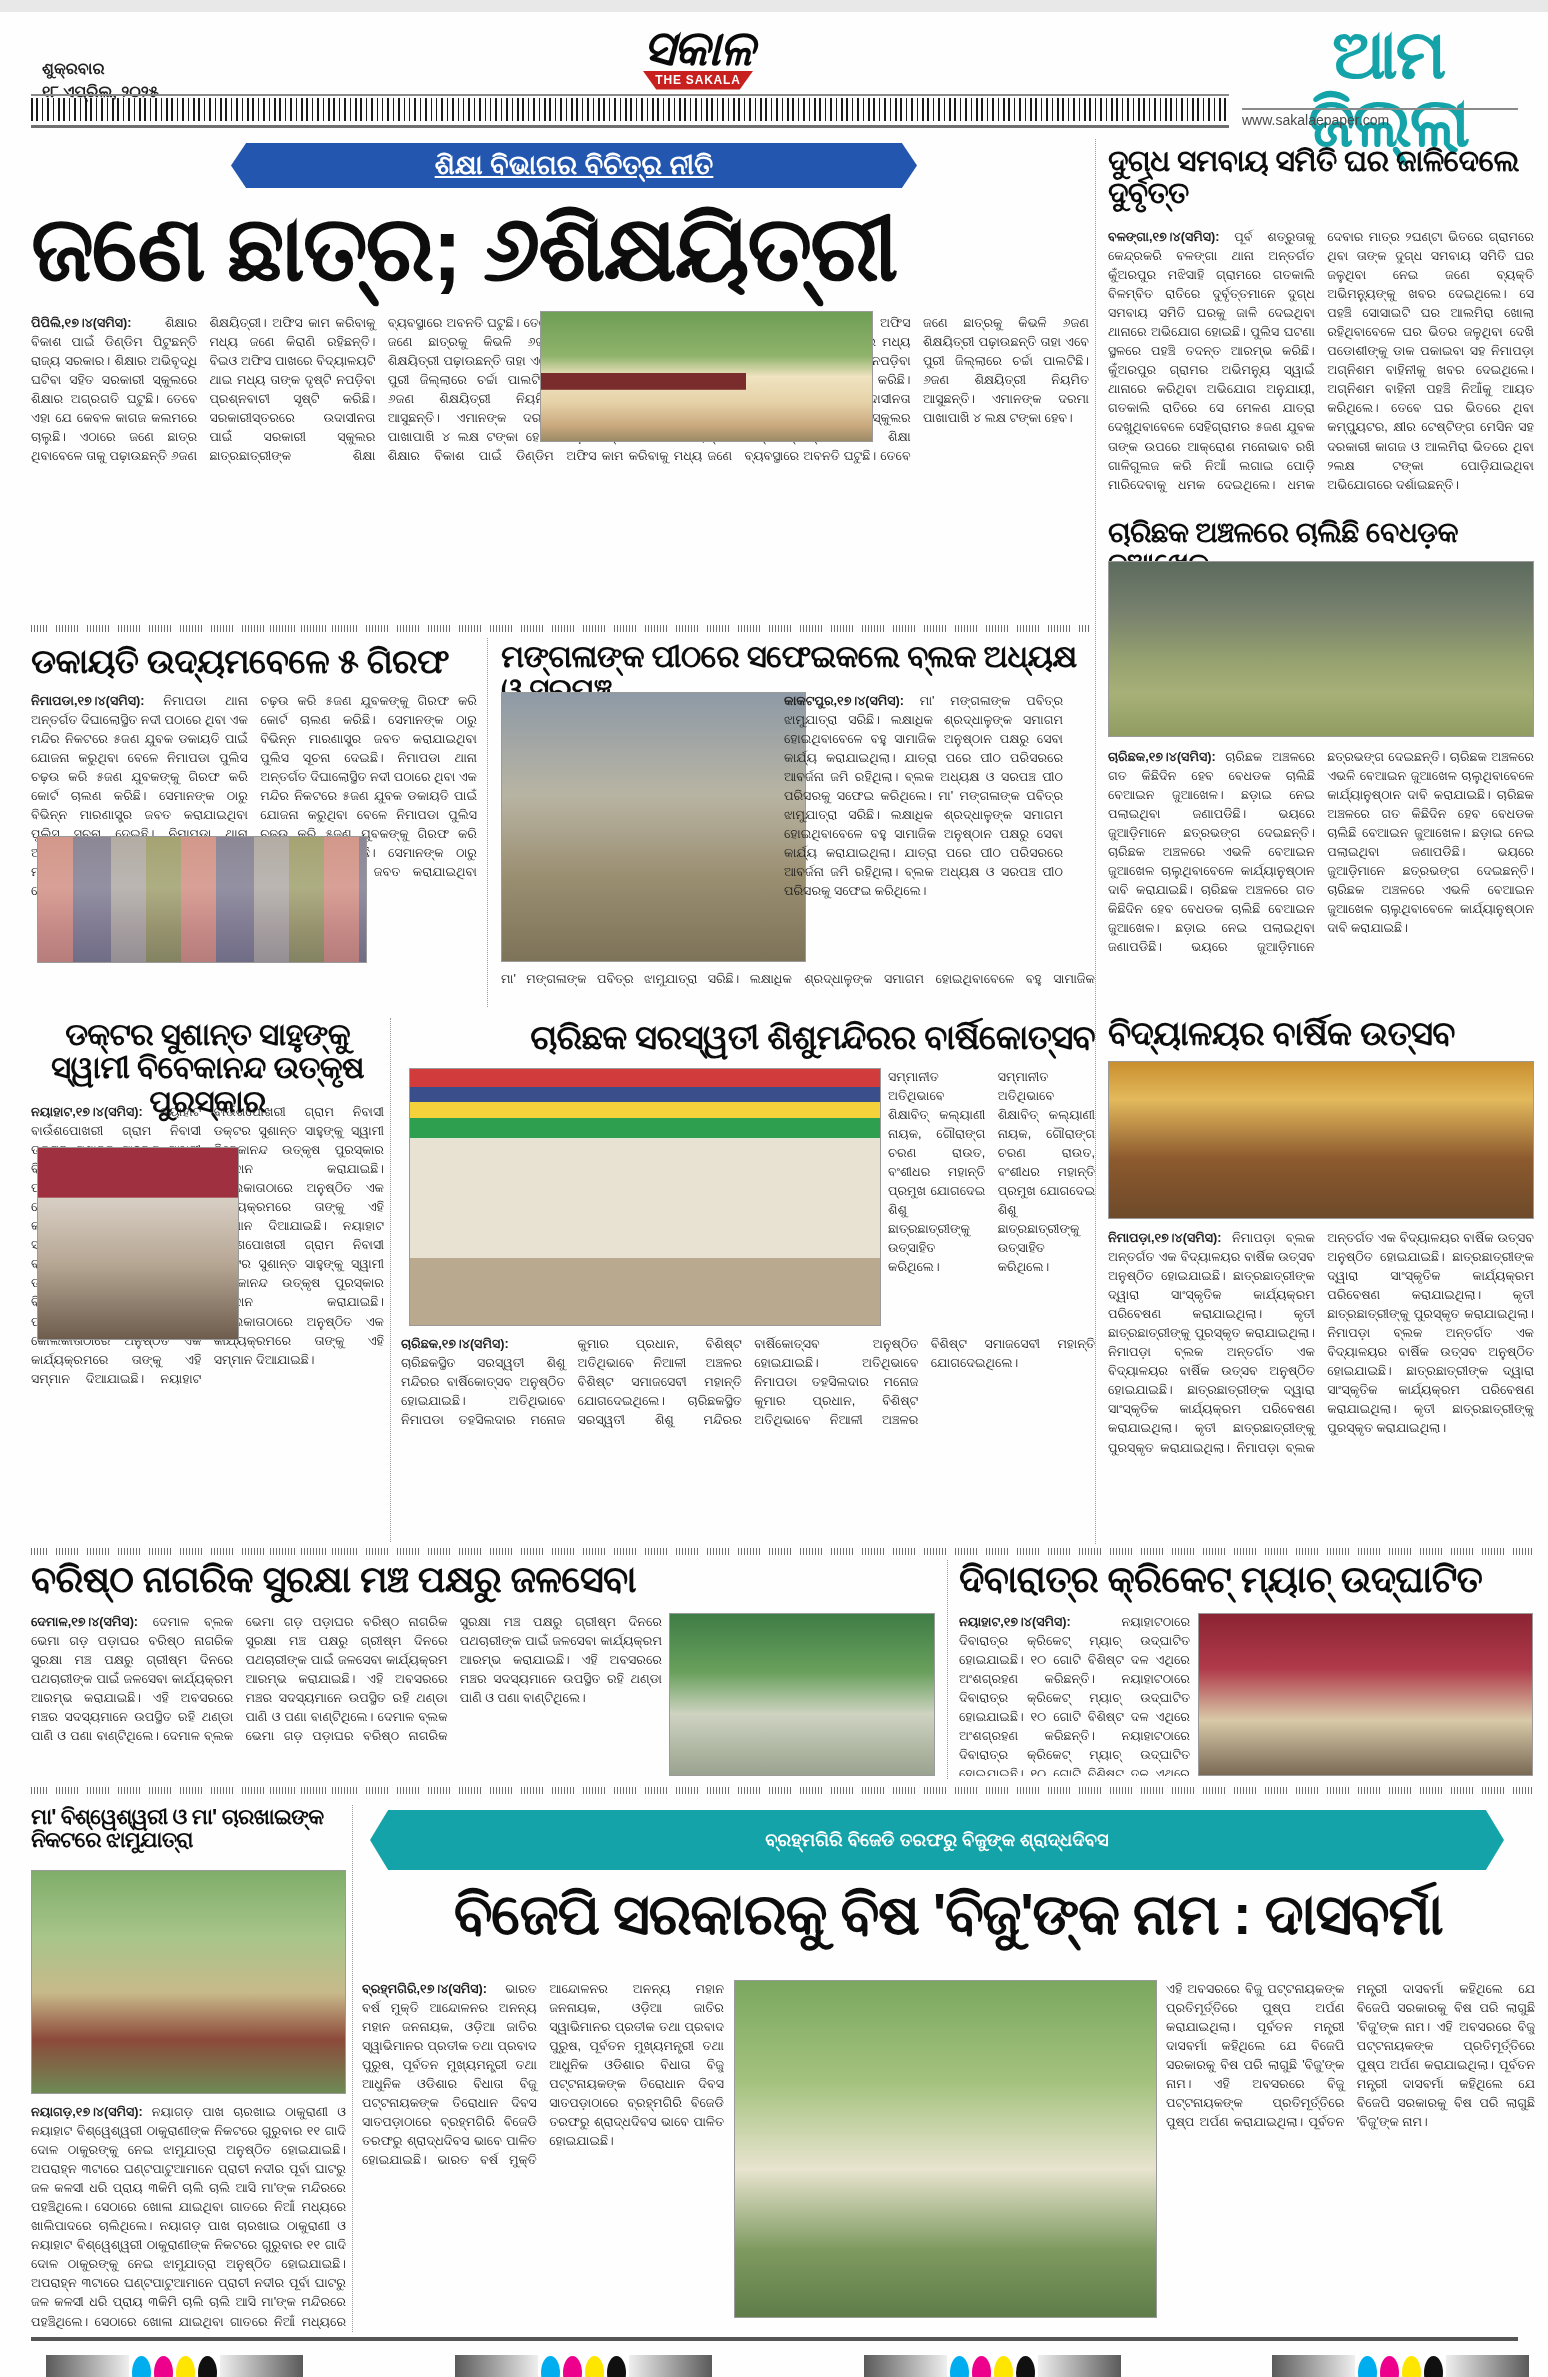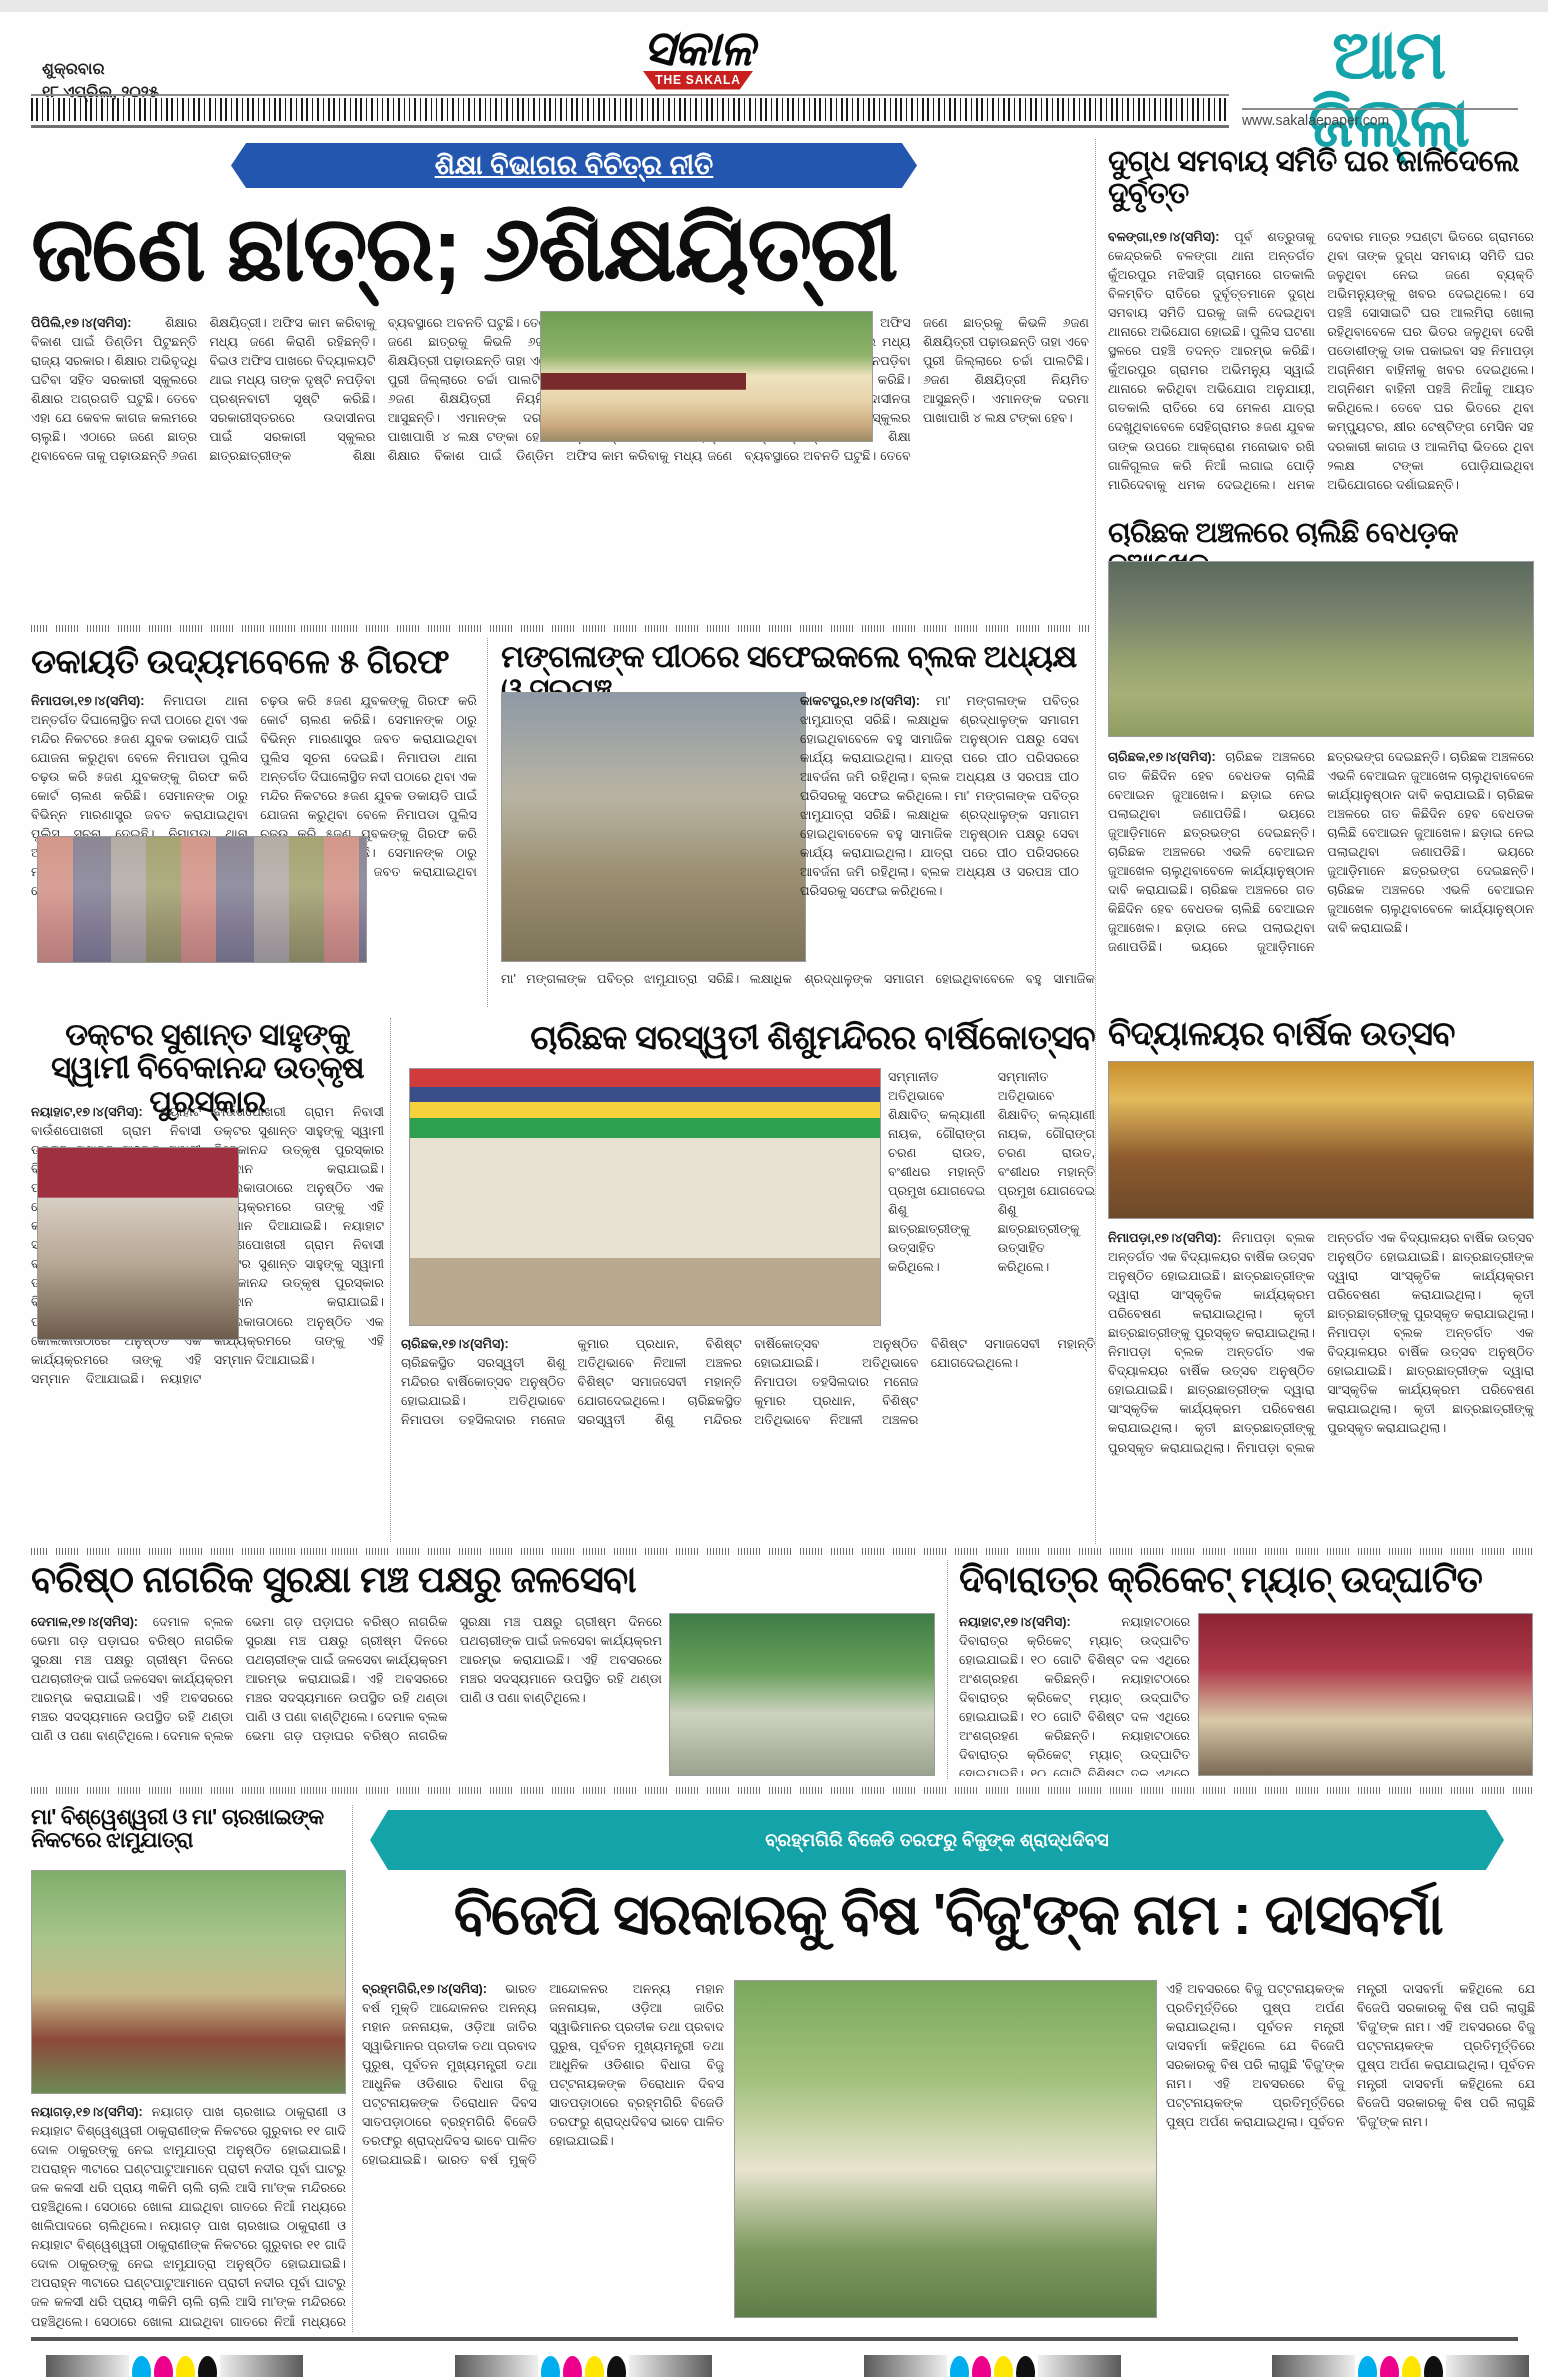--- a/index.html
+++ b/index.html
@@ -112,21 +112,21 @@
   <div class="abs body-txt cols-2" style="left:31px;top:680px;width:446px;height:308px;overflow:hidden;">
     <b>ନିମାପଡା,୧୭।୪(ସମିସ): </b>
     <span>ନିମାପଡା ଥାନା ଅନ୍ତର୍ଗତ ଦିଘାଲୋସ୍ଥିତ ନଦୀ ପଠାରେ ଥିବା ଏକ ମନ୍ଦିର ନିକଟରେ ୫ଜଣ ଯୁବକ ଡକାୟତି ପାଇଁ ଯୋଜନା କରୁଥିବା ବେଳେ ନିମାପଡା ପୁଲିସ ଚଢ଼ଉ କରି ୫ଜଣ ଯୁବକଙ୍କୁ ଗିରଫ କରି କୋର୍ଟ ଚାଲଣ କରିଛି। ସେମାନଙ୍କ ଠାରୁ ବିଭିନ୍ନ ମାରଣାସ୍ତ୍ର ଜବତ କରାଯାଇଥିବା ପୁଲିସ ସୂଚନା ଦେଇଛି। ନିମାପଡା ଥାନା ଅନ୍ତର୍ଗତ ଦିଘାଲୋସ୍ଥିତ ନଦୀ ପଠାରେ ଥିବା ଏକ ମନ୍ଦିର ନିକଟରେ ୫ଜଣ ଯୁବକ ଡକାୟତି ପାଇଁ ଯୋଜନା କରୁଥିବା ବେଳେ ନିମାପଡା ପୁଲିସ ଚଢ଼ଉ କରି ୫ଜଣ ଯୁବକଙ୍କୁ ଗିରଫ କରି କୋର୍ଟ ଚାଲଣ କରିଛି। ସେମାନଙ୍କ ଠାରୁ ବିଭିନ୍ନ ମାରଣାସ୍ତ୍ର ଜବତ କରାଯାଇଥିବା ପୁଲିସ ସୂଚନା ଦେଇଛି। ନିମାପଡା ଥାନା ଅନ୍ତର୍ଗତ ଦିଘାଲୋସ୍ଥିତ ନଦୀ ପଠାରେ ଥିବା ଏକ ମନ୍ଦିର ନିକଟରେ ୫ଜଣ ଯୁବକ ଡକାୟତି ପାଇଁ ଯୋଜନା କରୁଥିବା ବେଳେ ନିମାପଡା ପୁଲିସ ଚଢ଼ଉ କରି ୫ଜଣ ଯୁବକଙ୍କୁ ଗିରଫ କରି କୋର୍ଟ ଚାଲଣ କରିଛି। ସେମାନଙ୍କ ଠାରୁ ବିଭିନ୍ନ ମାରଣାସ୍ତ୍ର ଜବତ କରାଯାଇଥିବା ପୁଲିସ ସୂଚନା ଦେଇଛି।</span>
   </div>
   <div class="abs photo ph-arrest" style="left:37px;top:824px;width:330px;height:127px;"></div>
 
   <div class="abs vdot" style="left:487px;top:626px;height:369px;"></div>
 
   <div class="abs hl odia" style="left:501px;top:628px;width:594px;font-size:31px;">ମଙ୍ଗଳାଙ୍କ ପୀଠରେ ସଫେଇକଲେ ବ୍ଲକ ଅଧ୍ୟକ୍ଷ ଓ ସରପଞ୍ଚ</div>
   <div class="abs photo ph-clean" style="left:501px;top:680px;width:305px;height:270px;"></div>
-  <div class="abs body-txt" style="left:800px;top:680px;width:279px;height:270px;overflow:hidden;">
+  <div class="abs body-txt" style="left:784px;top:680px;width:279px;height:270px;overflow:hidden;">
     <b>କାକଟପୁର,୧୭।୪(ସମିସ): </b>
     <span>ମା' ମଙ୍ଗଳାଙ୍କ ପବିତ୍ର ଝାମୁଯାତ୍ରା ସରିଛି। ଲକ୍ଷାଧିକ ଶ୍ରଦ୍ଧାଳୁଙ୍କ ସମାଗମ ହୋଇଥିବାବେଳେ ବହୁ ସାମାଜିକ ଅନୁଷ୍ଠାନ ପକ୍ଷରୁ ସେବା କାର୍ଯ୍ୟ କରାଯାଇଥିଲା। ଯାତ୍ରା ପରେ ପୀଠ ପରିସରରେ ଆବର୍ଜନା ଜମି ରହିଥିଲା। ବ୍ଲକ ଅଧ୍ୟକ୍ଷ ଓ ସରପଞ୍ଚ ପୀଠ ପରିସରକୁ ସଫେଇ କରିଥିଲେ। ମା' ମଙ୍ଗଳାଙ୍କ ପବିତ୍ର ଝାମୁଯାତ୍ରା ସରିଛି। ଲକ୍ଷାଧିକ ଶ୍ରଦ୍ଧାଳୁଙ୍କ ସମାଗମ ହୋଇଥିବାବେଳେ ବହୁ ସାମାଜିକ ଅନୁଷ୍ଠାନ ପକ୍ଷରୁ ସେବା କାର୍ଯ୍ୟ କରାଯାଇଥିଲା। ଯାତ୍ରା ପରେ ପୀଠ ପରିସରରେ ଆବର୍ଜନା ଜମି ରହିଥିଲା। ବ୍ଲକ ଅଧ୍ୟକ୍ଷ ଓ ସରପଞ୍ଚ ପୀଠ ପରିସରକୁ ସଫେଇ କରିଥିଲେ।</span>
   </div>
   <div class="abs body-txt cols-2" style="left:501px;top:958px;width:594px;height:35px;overflow:hidden;">
     <span>ମା' ମଙ୍ଗଳାଙ୍କ ପବିତ୍ର ଝାମୁଯାତ୍ରା ସରିଛି। ଲକ୍ଷାଧିକ ଶ୍ରଦ୍ଧାଳୁଙ୍କ ସମାଗମ ହୋଇଥିବାବେଳେ ବହୁ ସାମାଜିକ ଅନୁଷ୍ଠାନ ପକ୍ଷରୁ ସେବା କାର୍ଯ୍ୟ କରାଯାଇଥିଲା। ଯାତ୍ରା ପରେ ପୀଠ ପରିସରରେ ଆବର୍ଜନା ଜମି ରହିଥିଲା। ବ୍ଲକ ଅଧ୍ୟକ୍ଷ ଓ ସରପଞ୍ଚ ପୀଠ ପରିସରକୁ ସଫେଇ କରିଥିଲେ।</span>
   </div>
 
   <div class="abs hl odia" style="left:31px;top:1006px;width:353px;font-size:31px;text-align:center;">ଡକ୍ଟର ସୁଶାନ୍ତ ସାହୁଙ୍କୁ ସ୍ୱାମୀ ବିବେକାନନ୍ଦ ଉତ୍କୃଷ ପୁରସ୍କାର</div>
   <div class="abs body-txt cols-2" style="left:31px;top:1091px;width:353px;height:438px;overflow:hidden;">
     <b>ନୟାହାଟ,୧୭।୪(ସମିସ): </b>

